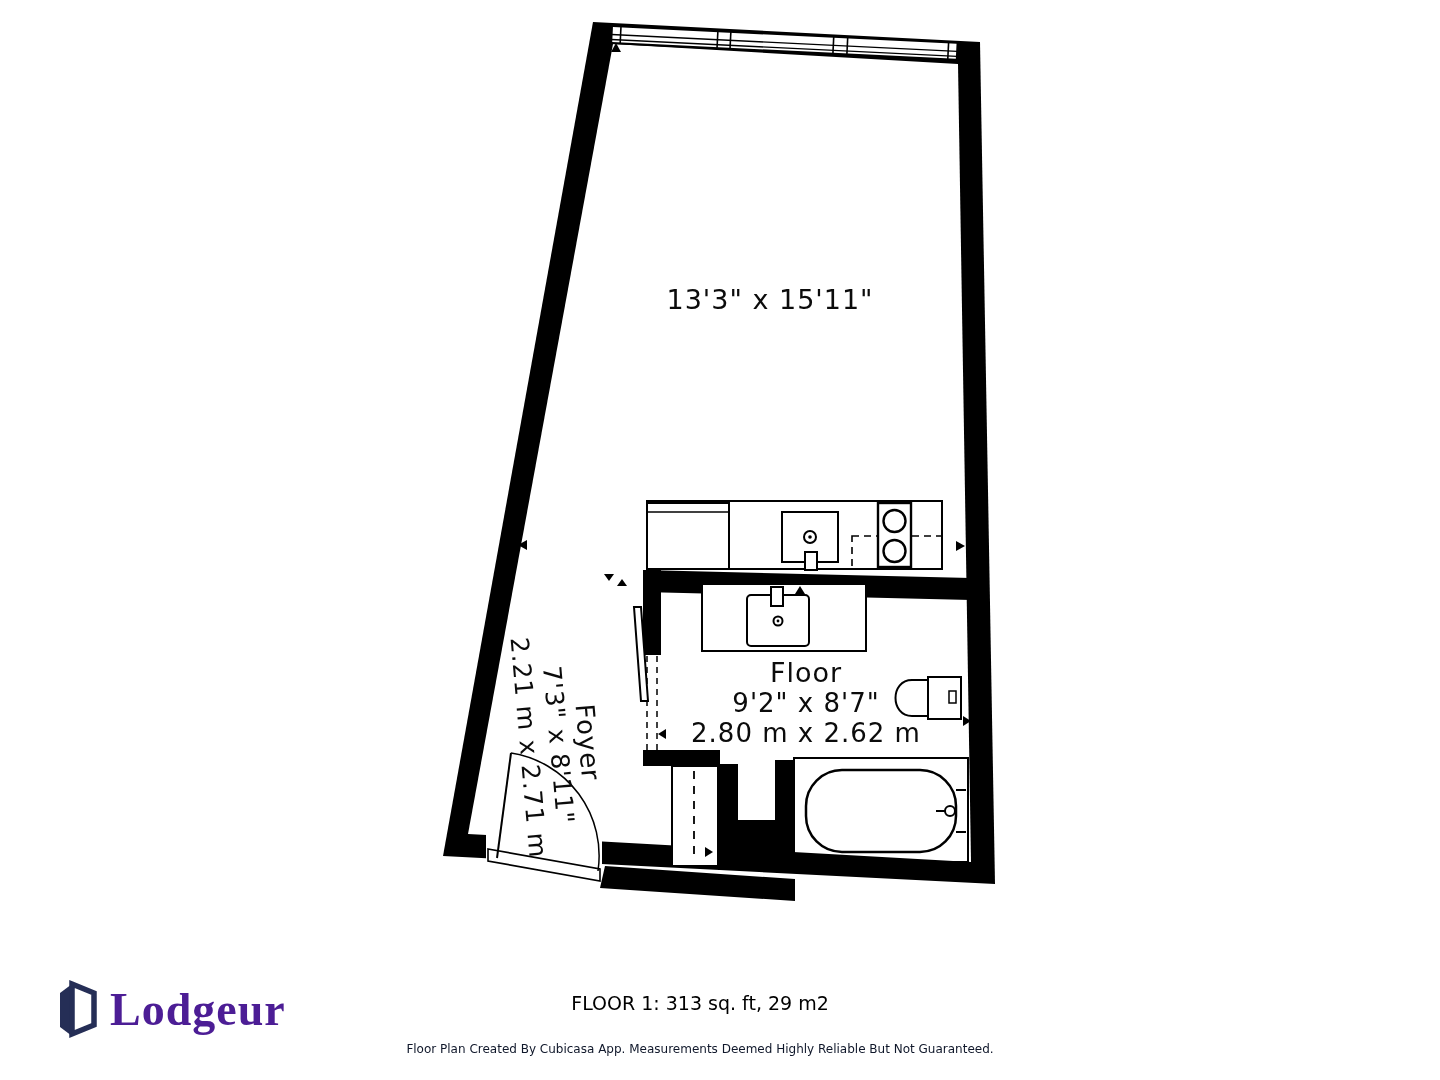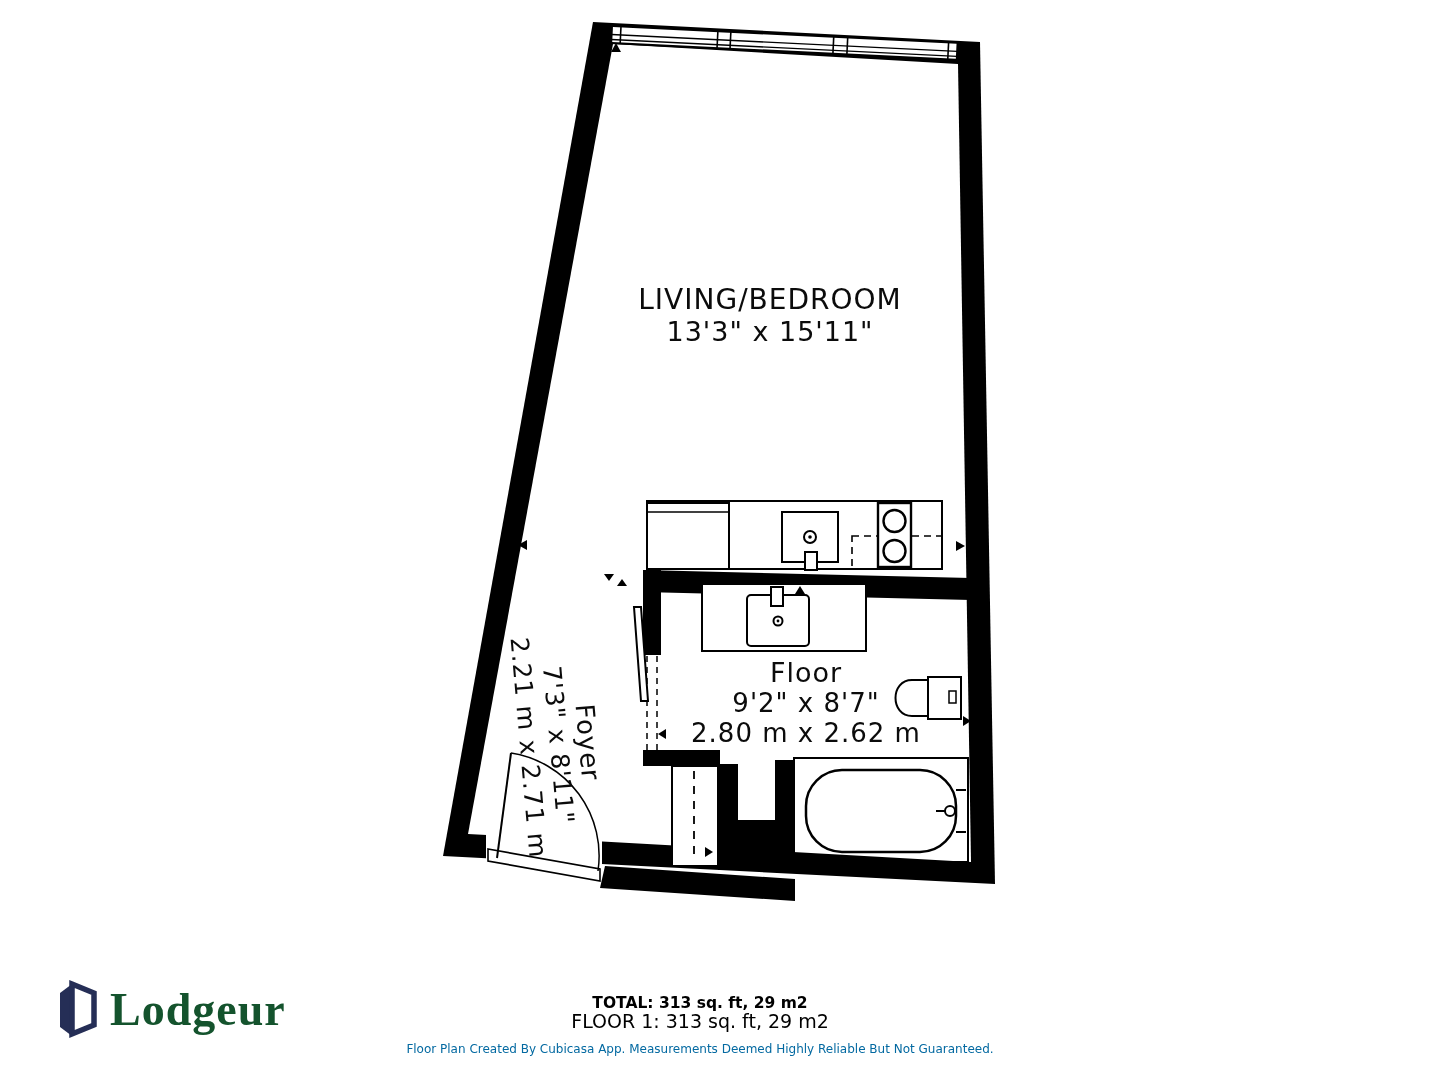--- a/index.html
+++ b/index.html
@@ -19,21 +19,21 @@
     left:428px;top:700px;width:260px;height:90px;
     transform:rotate(85deg);transform-origin:50% 50%;
   }
   .label-foyer .rl-name{font-size:26px;line-height:30px;}
   .label-foyer .rl-dim{font-size:25px;line-height:30px;}
   .summary{position:absolute;left:300px;top:994px;width:800px;text-align:center;}
   .summary .total{font-size:15.5px;font-weight:bold;line-height:18px;}
   .summary .floor{font-size:19px;line-height:18px;}
   .disclaimer{
     position:absolute;left:220px;top:1042px;width:960px;text-align:center;
-    font-size:12px;line-height:15px;color:#0369a1;
+    font-size:12px;line-height:15px;color:#0f172a;
   }
   .brand{position:absolute;left:58px;top:978px;display:flex;align-items:center;}
   .brand-logo{display:block;}
   .brand-name{
     font-family:"Liberation Serif",serif;font-weight:bold;font-size:46px;
     margin-left:12px;letter-spacing:1px;
   }
 </style>
 </head>
 <body>
@@ -140,42 +140,40 @@
     <polygon points="800,586 795,594 805,594"></polygon>
     <polygon points="658,734 666,729 666,739"></polygon>
     <polygon points="971,721 963,716 963,726"></polygon>
     <polygon points="812,871 807,863 817,863"></polygon>
     <polygon points="713,852 705,847 705,857"></polygon>
     <polygon points="459,847 468,842 468,852"></polygon>
   </g>
 </svg>
 
 <div class="room-label label-living">
-  <div class="rl-name">LIVING/BEDROOM</div>
   <div class="rl-dim">13'3" x 15'11"</div>
 </div>
 
 <div class="room-label label-bath">
   <div class="rl-name">Floor</div>
   <div class="rl-dim">9'2" x 8'7"</div>
   <div class="rl-dim">2.80 m x 2.62 m</div>
 </div>
 
 <div class="room-label label-foyer">
   <div class="rl-name">Foyer</div>
   <div class="rl-dim">7'3" x 8'11"</div>
   <div class="rl-dim">2.21 m x 2.71 m</div>
 </div>
 
 <div class="brand">
   <svg class="brand-logo" width="40" height="62" viewBox="0 0 40 62">
     <path d="M2,15 L14,6 L14,58 L2,49 Z" fill="#252e56"></path>
     <path d="M14,6 L36,15 L36,47 L14,56 Z" fill="#ffffff" stroke="#252e56" stroke-width="5.5"></path>
   </svg>
-  <div class="brand-name" style="color:#14532d">Lodgeur</div>
+  <div class="brand-name" style="color:#4c1d95">Lodgeur</div>
 </div>
 
 <div class="summary">
-  <div class="total">TOTAL: 313 sq. ft, 29 m2</div>
   <div class="floor">FLOOR 1: 313 sq. ft, 29 m2</div>
 </div>
 
 <div class="disclaimer">Floor Plan Created By Cubicasa App. Measurements Deemed Highly Reliable But Not Guaranteed.</div>
 
 </body></html>

